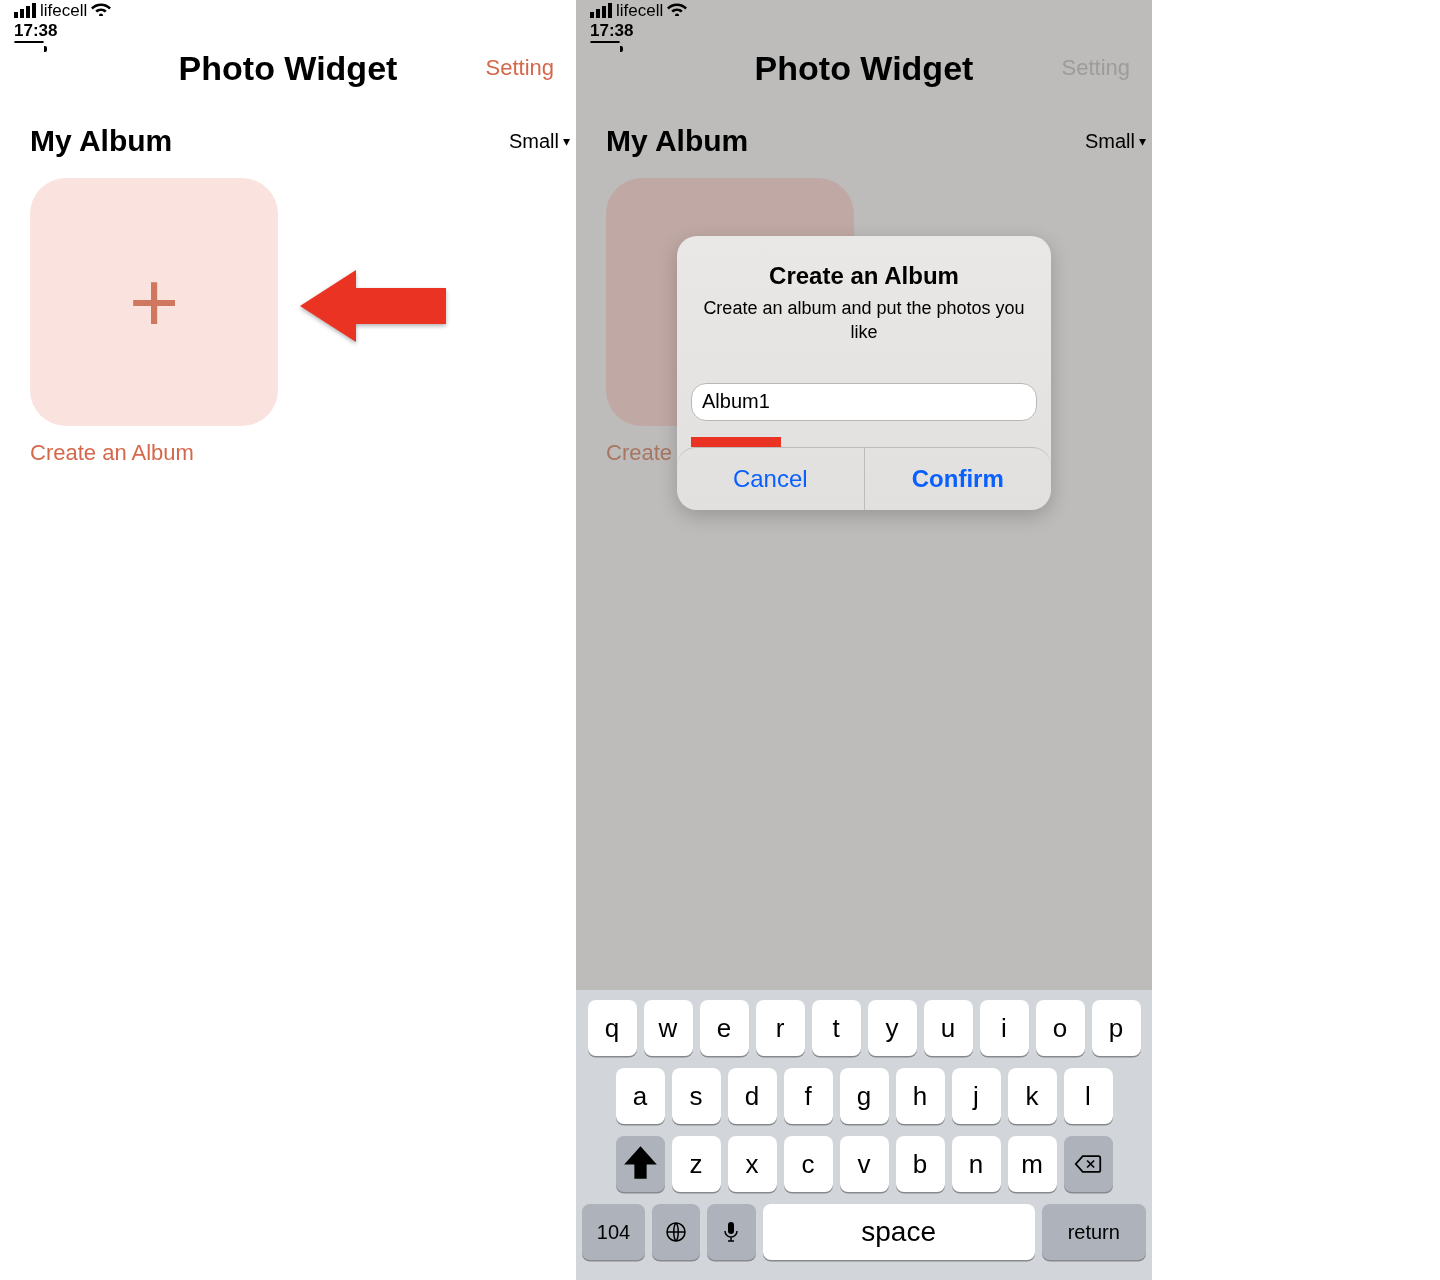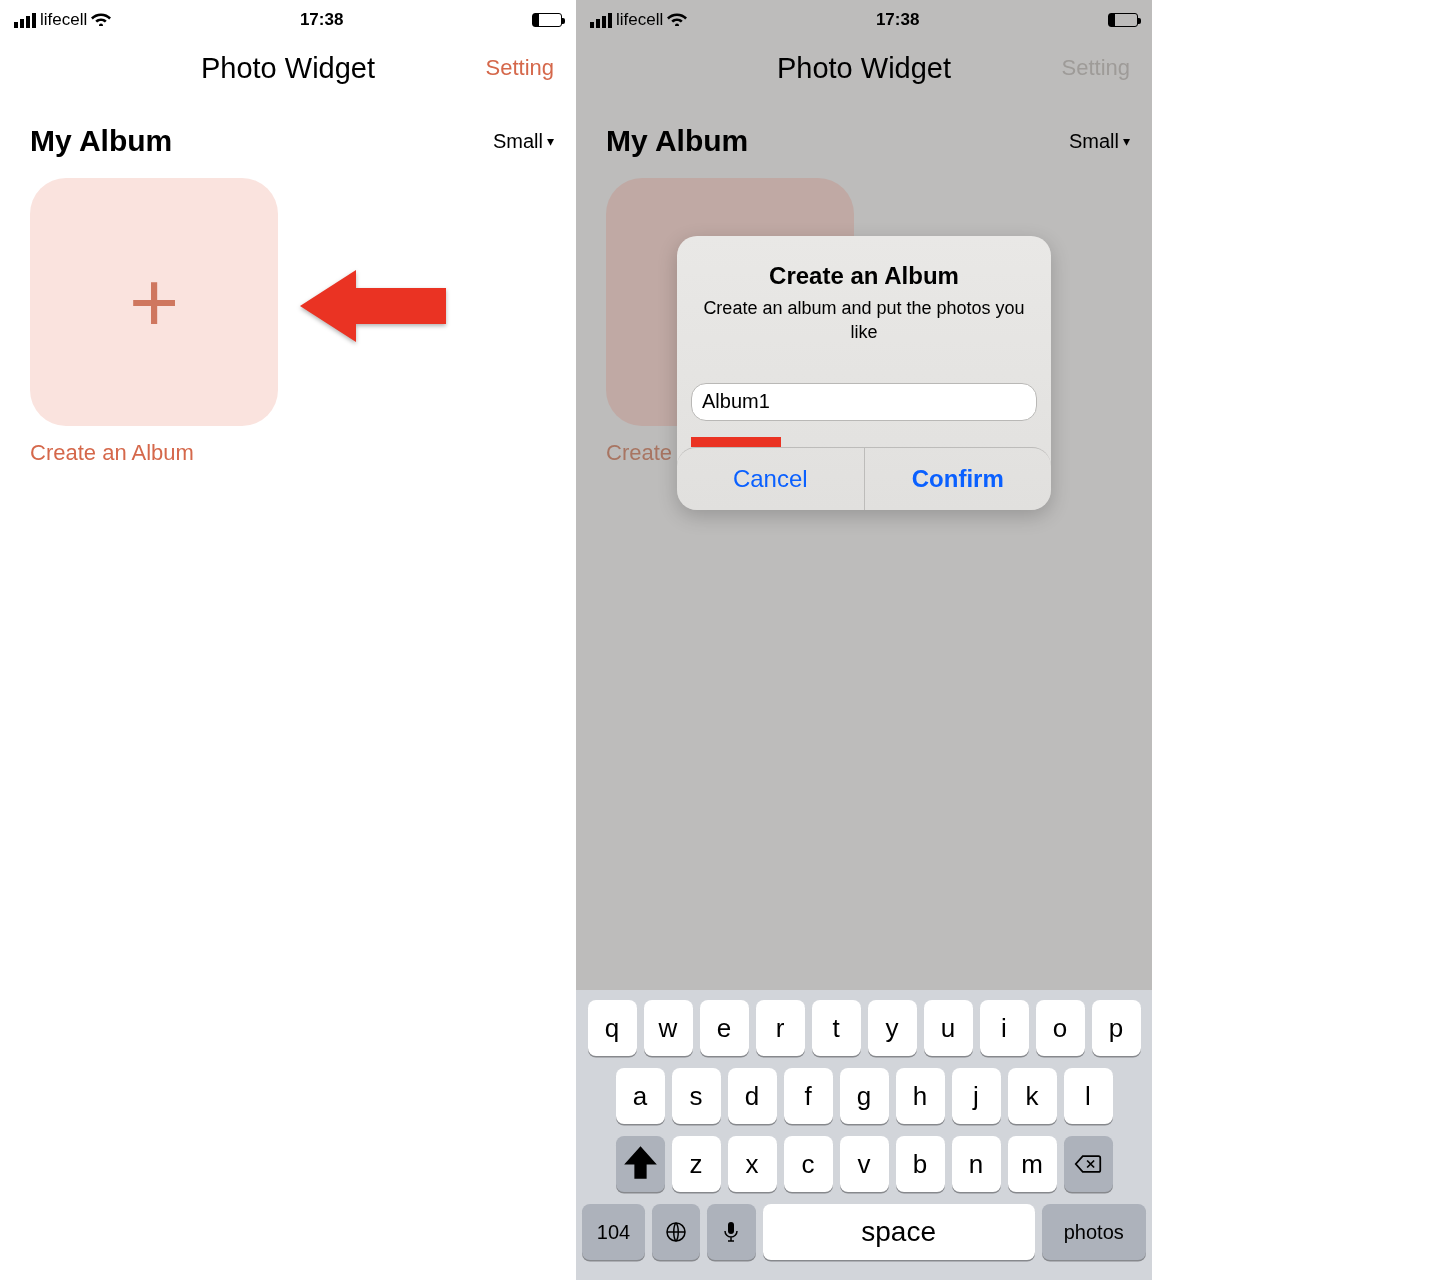--- a/index.html
+++ b/index.html
@@ -2,41 +2,41 @@
 <html><head>
 <meta charset="utf-8">
 <style>
   * { box-sizing: border-box; margin: 0; padding: 0; font-family: -apple-system, "Helvetica Neue", Arial, sans-serif; }
   body { width: 1440px; height: 1280px; display: flex; background: #fff; }
   .pane { position: relative; width: 576px; height: 100%; overflow: hidden; }
   .pane.left { background: #fff; }
   .pane.right { background: #bdbcbb; }
 
   
-  .status { display: flex; align-items: center; justify-content: space-between; height: 40px; padding: 0 14px; font-size: 17px; }
+  .status { display: flex; align-items: flex-start; justify-content: space-between; height: 40px; padding: 0 14px; font-size: 17px; flex-direction: column; }
   .status-left { display: flex; align-items: center; gap: 4px; }
   .status-time { font-weight: 600; }
   .sig { display: flex; align-items: flex-end; gap: 2px; }
   .sig span { width: 4px; background:#000; display:block; }
   .sig span:nth-child(1){height:6px}.sig span:nth-child(2){height:9px}
   .sig span:nth-child(3){height:12px}.sig span:nth-child(4){height:15px}
   .wifi { font-size: 18px; }
   .batt { width: 30px; height: 14px; border: 1.5px solid #000; border-radius: 3px; position: relative; }
   .batt::after { content:""; position:absolute; right:-4px; top:4px; width:3px; height:6px; background:#000; border-radius:0 2px 2px 0; }
   .batt i { display:block; width:6px; height:100%; background:#000; }
 
   
   .nav { position: relative; height: 56px; display:flex; align-items:center; justify-content:center; }
-  .nav-title { font-size: 29px; font-weight: 400; }
+  .nav-title { font-size: 34px; font-weight: 700; }
   .nav-setting { position:absolute; right:22px; font-size: 22px; }
   .left .nav-setting { color: #d5684b; }
   .right .nav-setting { color: #9e9b98; }
 
   
-  .section { display:flex; align-items:center; justify-content:space-between; padding: 28px 22px 12px 30px; }
+  .section { display:flex; align-items:center; justify-content:space-between; padding: 28px 6px 12px 30px; }
   .section h2 { font-size: 30px; font-weight: 700; }
   .size-picker { font-size: 20px; display:flex; align-items:center; gap:4px; }
   .chev { font-size: 14px; }
 
   
   .tile-wrap { padding: 8px 0 0 30px; }
   .tile { width: 248px; height: 248px; border-radius: 36px; display:flex; align-items:center; justify-content:center; }
   .left .tile { background:#fae3de; }
   .right .tile { background:#c0a9a4; }
   .plus { font-size: 86px; font-weight: 300; color:#cf775f; line-height: 1; }
@@ -235,16 +235,16 @@
             <path fill="none" stroke="#000" stroke-width="1.5" d="M3 12h18M12 3c3 3 3 15 0 18M12 3c-3 3-3 15 0 18"></path>
           </svg>
       </div>
       <div class="key mic">
         <svg width="16" height="24" viewBox="0 0 16 24">
             <rect x="5" y="2" width="6" height="12" rx="3" fill="#000"></rect>
             <path fill="none" stroke="#000" stroke-width="1.5" d="M2 11a6 6 0 0012 0M8 17v4M5 21h6"></path>
           </svg>
       </div>
       <div class="key space">space</div>
-      <div class="key return">photos</div>
+      <div class="key return">return</div>
     </div>
   </div>
 </div>
 
 </body></html>

